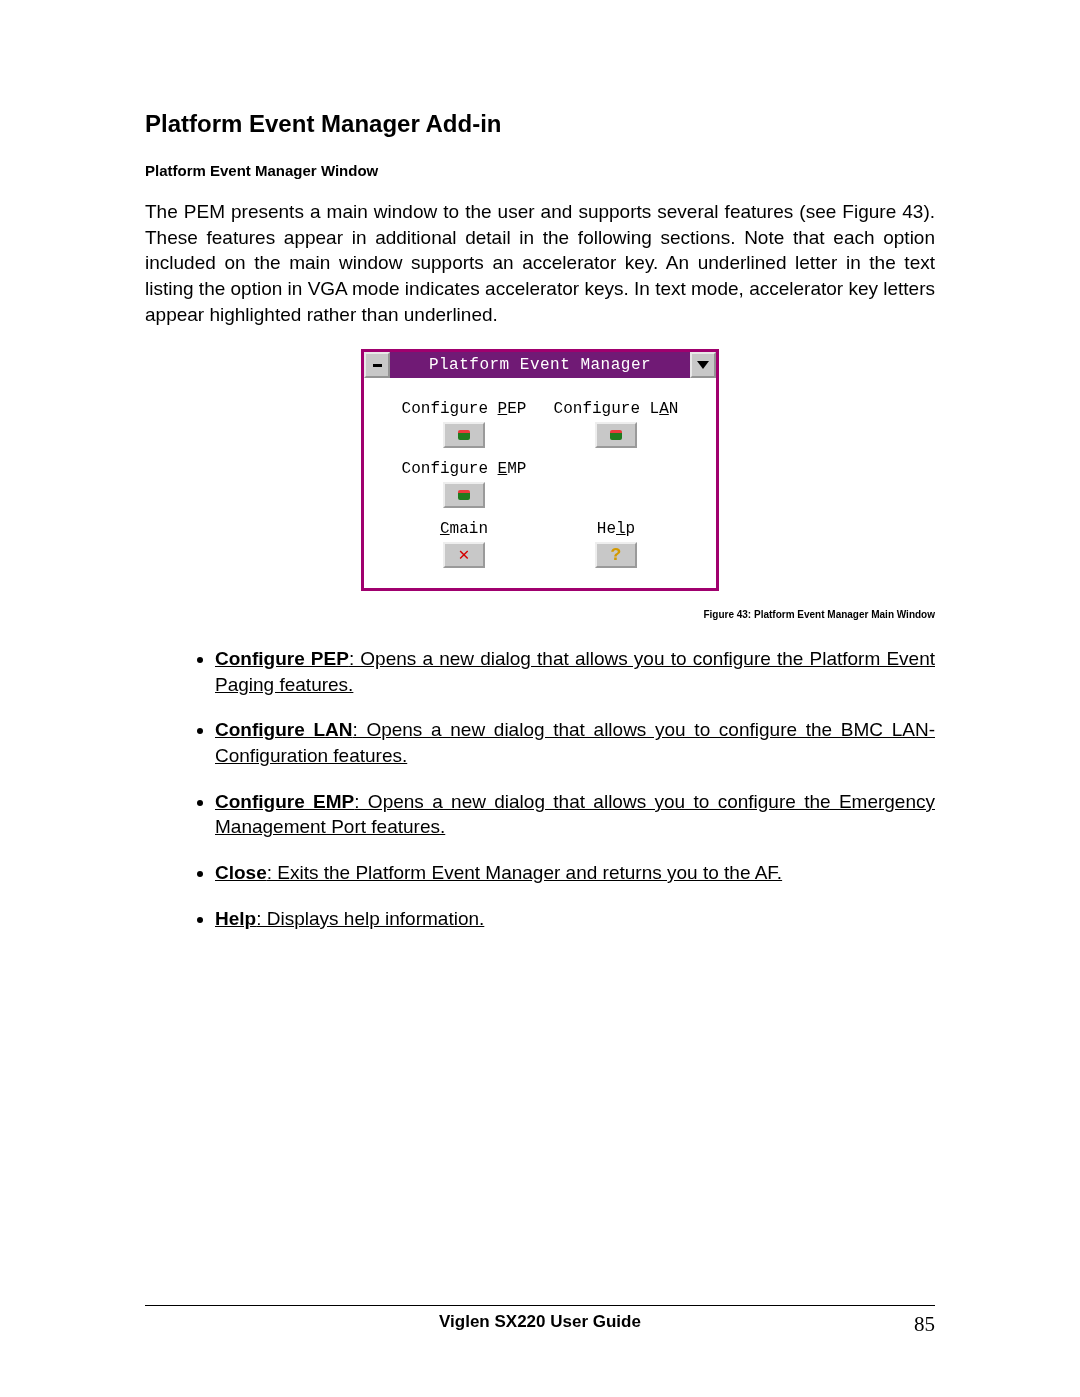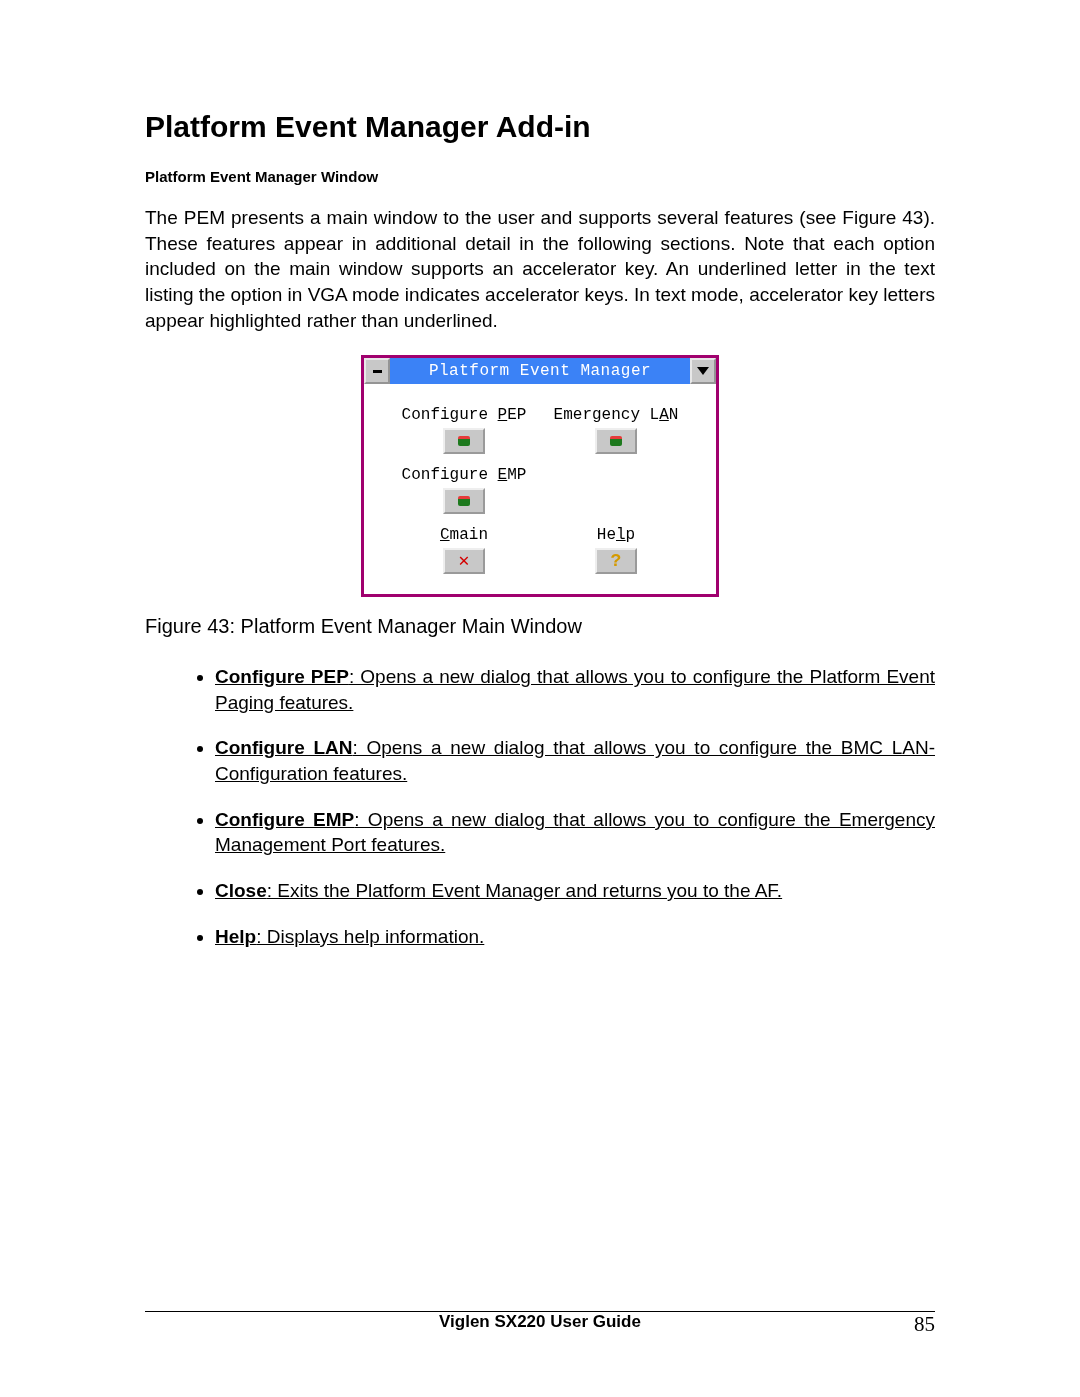--- a/index.html
+++ b/index.html
@@ -10,21 +10,21 @@
     color: #000;
     width: 1080px;
     height: 1397px;
     position: relative;
   }
   .page {
     padding: 110px 145px 0 145px;
     box-sizing: border-box;
   }
   h2 {
-    font-size: 30px;
+    font-size: 24px;
     font-weight: bold;
     margin: 0 0 24px 0;
   }
   .para {
     font-size: 19px;
     line-height: 1.35;
     margin: 0 0 22px 0;
     text-align: justify;
   }
   .subhead {
@@ -40,21 +40,21 @@
   .pem-window {
     width: 352px;
     border: 3px solid #a0006e;
     background: #fff;
     font-family: "Courier New", monospace;
   }
   .titlebar {
     display: flex;
     align-items: stretch;
     height: 26px;
-    background: #3b82f6;
+    background: #701a75;
     color: #fff;
   }
   .tb-btn {
     width: 26px;
     background: #c8c8c8;
     border: 2px outset #e8e8e8;
     display: flex;
     align-items: center;
     justify-content: center;
     box-sizing: border-box;
@@ -107,23 +107,23 @@
     justify-content: center;
   }
   .dot-green {
     width: 12px; height: 10px;
     background: linear-gradient(#e63b3b 0 30%, #1e7a1e 30% 100%);
     border-radius: 2px;
   }
   .x-icon { color: #d40000; font-weight: bold; font-size: 18px; line-height: 14px; }
   .q-icon { color: #d49a00; font-weight: bold; font-size: 18px; line-height: 14px; }
   .caption {
-    text-align: left;
-    font-size: 20px;
-    font-weight: normal;
+    text-align: right;
+    font-size: 10px;
+    font-weight: bold;
     margin-bottom: 26px;
   }
   ul.buttons {
     list-style: disc;
     padding-left: 70px;
     margin: 0;
   }
   ul.buttons li {
     font-size: 19px;
     line-height: 1.35;
@@ -133,20 +133,21 @@
   }
   ul.buttons li .term {
     font-weight: bold;
   }
   .footer {
     position: absolute;
     left: 145px;
     right: 145px;
     bottom: 60px;
     border-top: 1px solid #000;
+    padding-top: 6px;
     display: flex;
     justify-content: space-between;
     align-items: baseline;
   }
   .footer-center {
     position: absolute;
     left: 0; right: 0;
     text-align: center;
     font-size: 17px;
     font-weight: bold;
@@ -182,21 +183,21 @@
       </div>
       <div class="pem-body">
         <div class="pem-row">
           <div class="pem-item">
             <span class="pem-label"><span>Configure </span><u>P</u><span>EP</span></span>
             <div class="pem-btn">
                 <div class="dot-green"></div>
               </div>
           </div>
           <div class="pem-item">
-            <span class="pem-label"><span>Emergency L</span><u>A</u><span>N</span></span>
+            <span class="pem-label"><span>Configure L</span><u>A</u><span>N</span></span>
             <div class="pem-btn">
                 <div class="dot-green"></div>
               </div>
           </div>
         </div>
         <div class="pem-row">
           <div class="pem-item">
             <span class="pem-label"><span>Configure </span><u>E</u><span>MP</span></span>
             <div class="pem-btn">
                 <div class="dot-green"></div>

